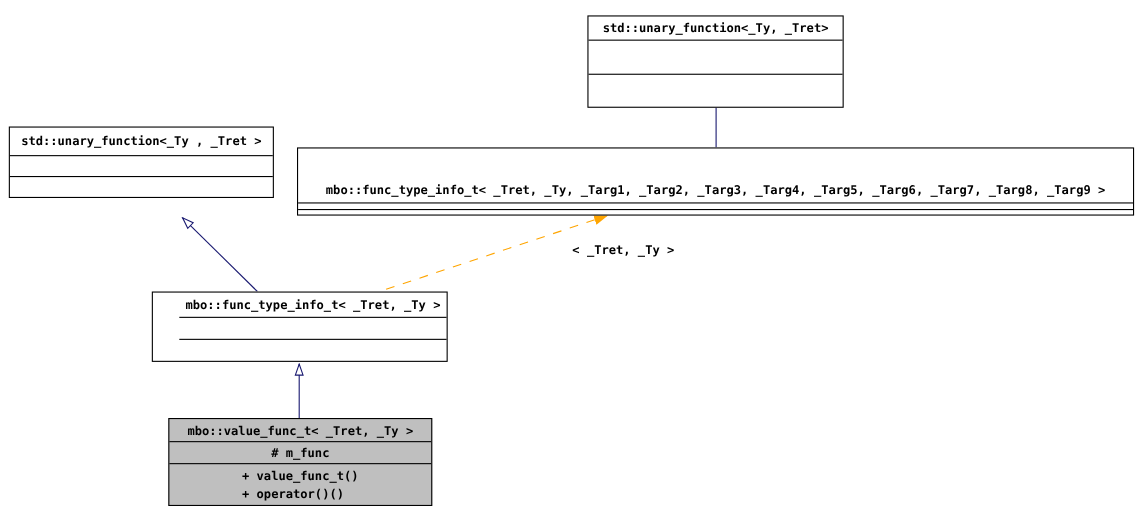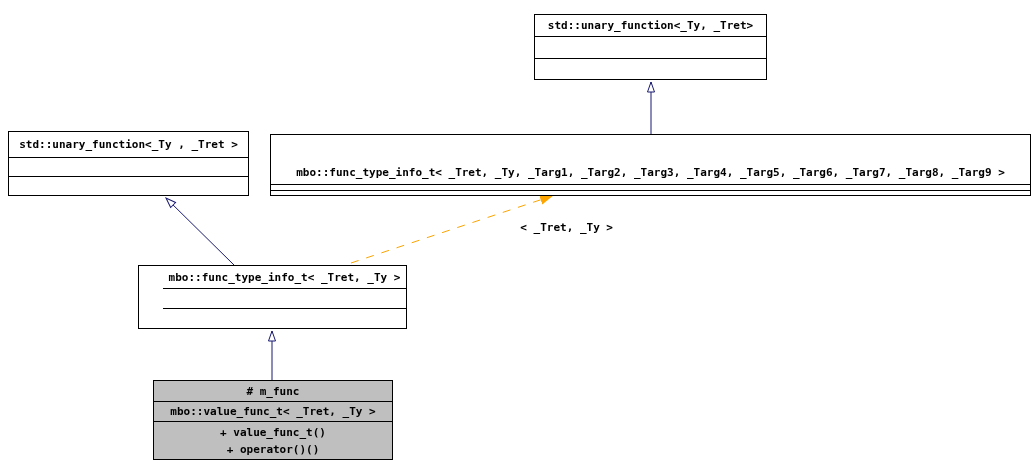--- a/index.html
+++ b/index.html
@@ -41,21 +41,21 @@
     display: flex;
     align-items: center;
     justify-content: center;
     font-size: 11px;
     line-height: 13px;
     white-space: nowrap;
     overflow: hidden;
   }
   .compartment + .compartment { border-top: 1px solid var(--node-border); }
   .methods-block { text-align: left; }
-  .methods-block div { padding: 2px 0; text-align: center; }
+  .methods-block div { padding: 2px 0; }
   .edge-label {
     position: absolute;
     font-size: 11px;
     white-space: nowrap;
     text-align: right;
   }
   .inherit-line { stroke: var(--inherit-edge); stroke-width: 1; }
   .template-line { stroke: var(--template-edge); stroke-width: 1; }
 </style>
 </head>
@@ -71,47 +71,47 @@
       <marker id="filled-arrow" viewBox="0 0 12 10" refX="11" refY="5" markerWidth="13" markerHeight="11" orient="auto" markerUnits="userSpaceOnUse">
         <path d="M0,0.5 L12,5 L0,9.5 Z" fill="#ffa500"></path>
       </marker>
     </defs>
     <line class="inherit-line" x1="651" y1="134" x2="651" y2="82" marker-end="url(#hollow-arrow)"></line>
     <line class="inherit-line" x1="234" y1="265" x2="166" y2="198" marker-end="url(#hollow-arrow)"></line>
     <line class="inherit-line" x1="272" y1="380" x2="272" y2="331" marker-end="url(#hollow-arrow)"></line>
     <line class="template-line" x1="351" y1="263" x2="552" y2="196" stroke-dasharray="8,8" marker-end="url(#filled-arrow)"></line>
   </svg>
 
-  <div class="node" style="left:534px; top:14px; width:233px; height:66px;">
+  <div class="node" style="left:534px; top:14px; width:233px; height:84px;">
     <div class="compartment" style="height:21px;">std::unary_function&lt;_Ty, _Tret&gt;</div>
     <div class="compartment" style="flex:1;"></div>
     <div class="compartment" style="flex:1;"></div>
   </div>
 
-  <div class="node" style="left:8px; top:131px; width:241px; height:65px;justify-content:flex-end;">
+  <div class="node" style="left:8px; top:115px; width:241px; height:65px;justify-content:flex-end;">
     <div class="compartment" style="height:25px;">std::unary_function&lt;_Ty , _Tret &gt;</div>
     <div class="compartment" style="flex:1;"></div>
     <div class="compartment" style="flex:1;"></div>
   </div>
 
   <div class="node" style="left:270px; top:134px; width:761px; height:62px;">
     <div class="compartment" style="height:23px;margin-top:26px;">mbo::func_type_info_t&lt; _Tret, _Ty, _Targ1, _Targ2, _Targ3, _Targ4, _Targ5, _Targ6, _Targ7, _Targ8, _Targ9 &gt;</div>
     <div class="compartment" style="flex:1;"></div>
     <div class="compartment" style="flex:1;"></div>
   </div>
 
   <div class="node" style="left:138px; top:265px; width:269px; height:64px;padding-left:24px;">
     <div class="compartment" style="height:22px;">mbo::func_type_info_t&lt; _Tret, _Ty &gt;</div>
     <div class="compartment" style="flex:1;"></div>
     <div class="compartment" style="flex:1;"></div>
   </div>
 
   <div class="node focus" style="left:153px; top:380px; width:240px; height:80px;">
+    <div class="compartment" style="height:20px;">mbo::value_func_t&lt; _Tret, _Ty &gt;</div>
     <div class="compartment" style="height:20px;"># m_func</div>
-    <div class="compartment" style="height:20px;">mbo::value_func_t&lt; _Tret, _Ty &gt;</div>
     <div class="compartment" style="flex:1;">
       <div class="methods-block">
         <div>+ value_func_t()</div>
         <div>+ operator()()</div>
       </div>
     </div>
   </div>
 
   <div class="edge-label" style="left:493px; top:221px; width:120px;">&lt; _Tret, _Ty &gt;</div>
 

